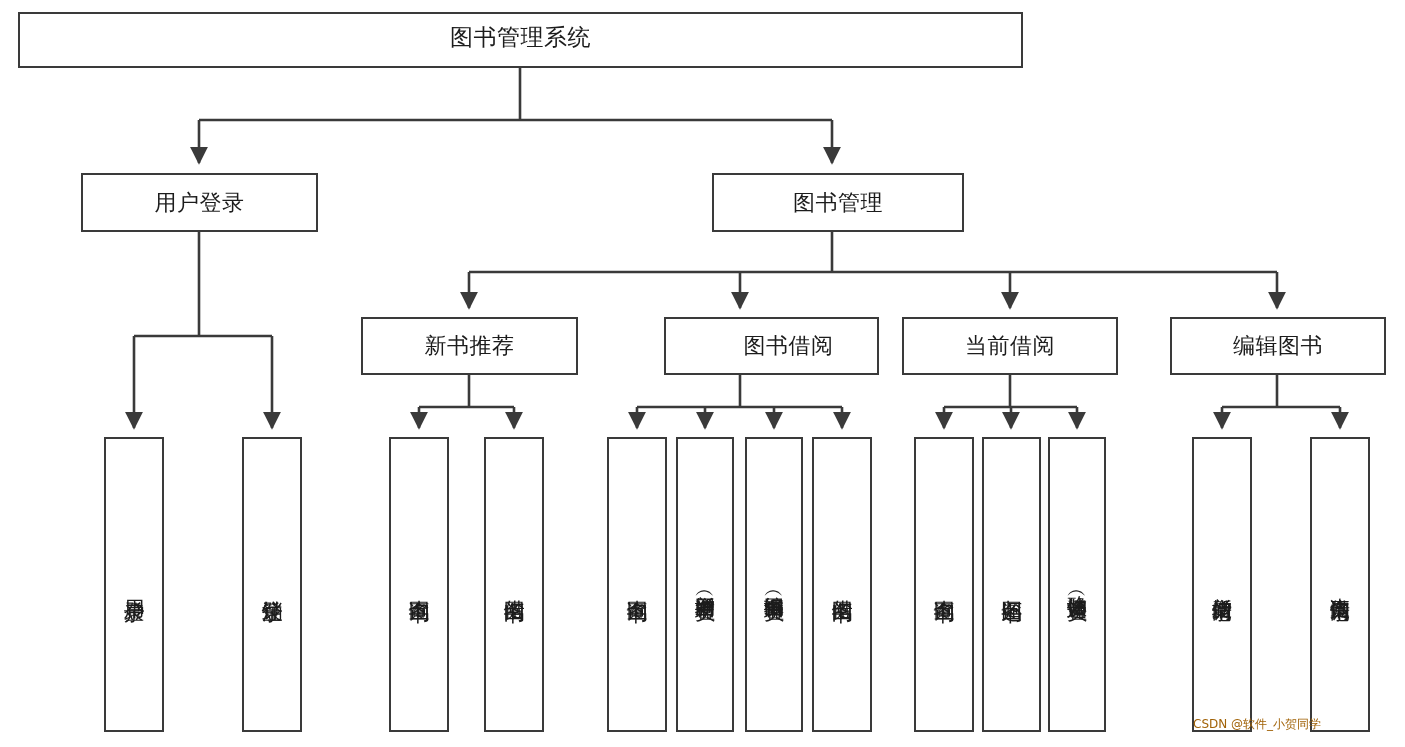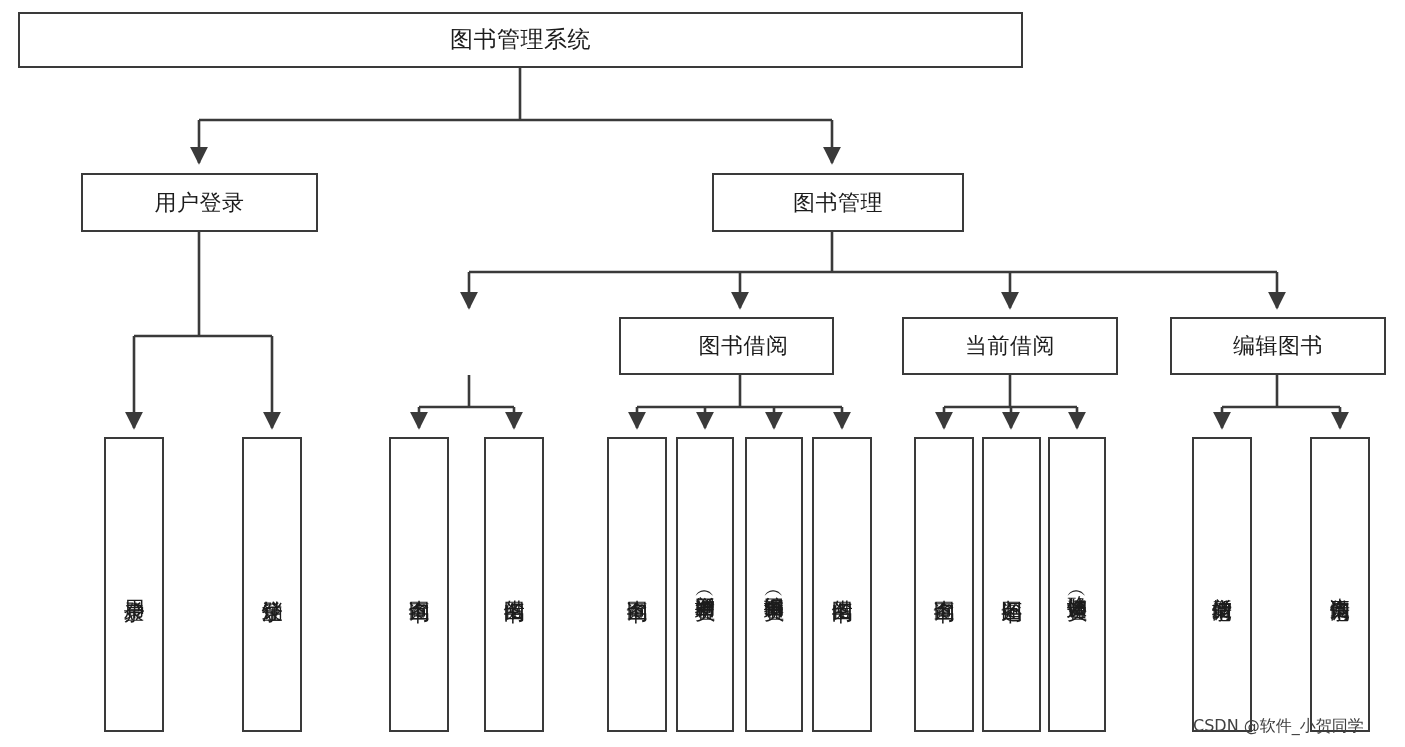--- a/index.html
+++ b/index.html
@@ -43,20 +43,21 @@
     line-height: 1.18;
   }
   
   .node.horiz .lbl {
     writing-mode: horizontal-tb;
     font-size: 22px;
     letter-spacing: 0.5px;
   }
   .node.root .lbl {
     font-size: 23px;
+    font-family: Liberation Mono, monospace;
   }
   
   .node.vert {
     align-items: center;
     justify-content: center;
     padding: 4px 0;
   }
   .node.vert .lbl {
     writing-mode: vertical-rl;
     text-orientation: upright;
@@ -65,22 +66,22 @@
     letter-spacing: 1px;
     max-height: 100%;
   }
   .node.vert.tall .lbl {
     font-size: 20px;
   }
   .watermark {
     position: absolute;
     left: 1193px;
     top: 716px;
-    font-size: 16px;
-    color: #404040;
+    font-size: 12px;
+    color: #a16207;
     white-space: nowrap;
     z-index: 5;
     font-family: "DejaVu Sans", sans-serif;
   }
 </style>
 </head>
 <body>
 
 <div id="canvas">
 
@@ -139,22 +140,25 @@
   </div>
 
   <div class="node horiz" style="left:81px; top:173px; width:237px; height:59px;">
     <span class="lbl">用户登录</span>
   </div>
 
   <div class="node horiz" style="left:712px; top:173px; width:252px; height:59px;">
     <span class="lbl">图书管理</span>
   </div>
 
-
-  <div class="node horiz" style="left:619px; top:317px; width:215px; height:58px;padding-left:34px;">
+  <div class="node horiz" style="left:361px; top:317px; width:217px; height:58px;">
+    <span class="lbl">新书推荐</span>
+  </div>
+
+  <div class="node horiz" style="left:664px; top:317px; width:215px; height:58px;padding-left:34px;">
     <span class="lbl">图书借阅</span>
   </div>
 
   <div class="node horiz" style="left:902px; top:317px; width:216px; height:58px;font-family:Liberation Serif, serif;">
     <span class="lbl">当前借阅</span>
   </div>
 
   <div class="node horiz" style="left:1170px; top:317px; width:216px; height:58px;">
     <span class="lbl">编辑图书</span>
   </div>

